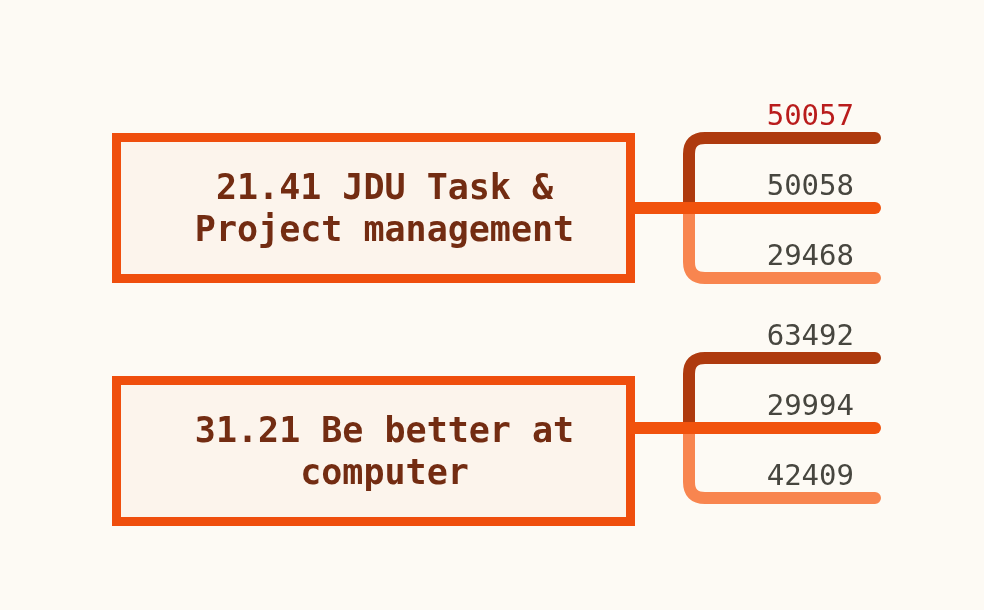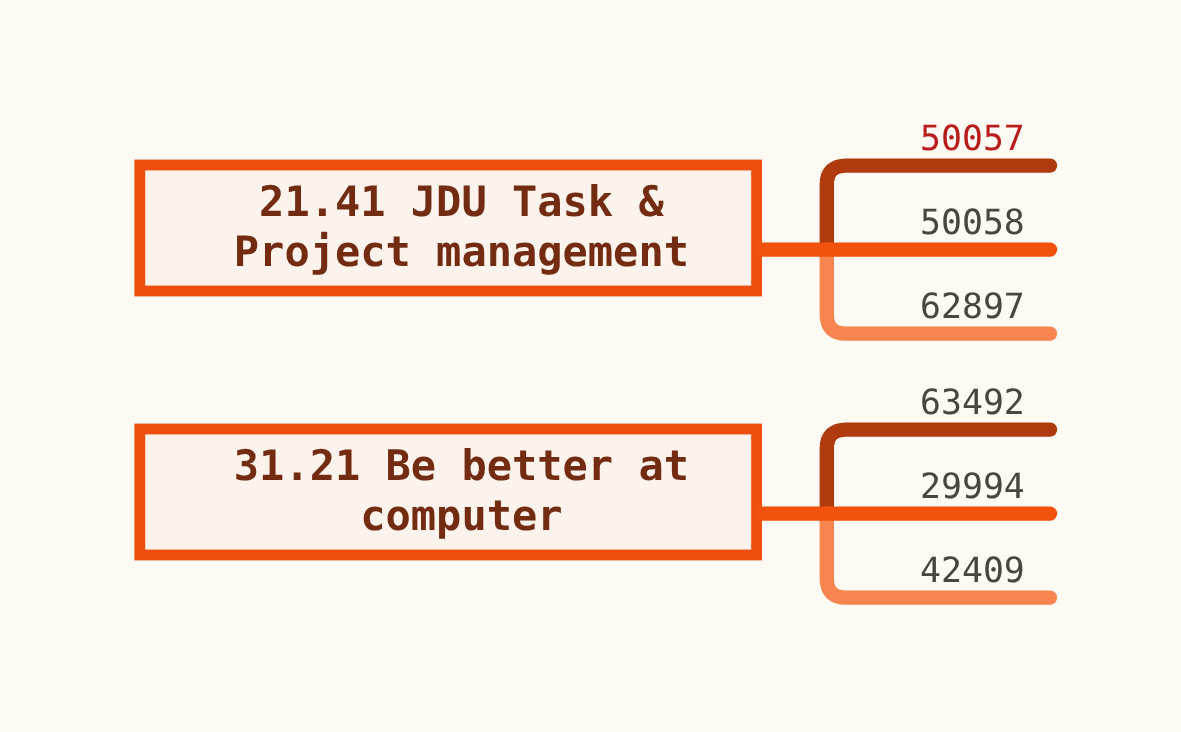--- a/index.html
+++ b/index.html
@@ -11,21 +11,21 @@
     position: relative;
     width: 984px;
     height: 610px;
     background: #FDFAF4;
     overflow: hidden;
   }
   .node-box {
     position: absolute;
     left: 112px;
     width: 523px;
-    height: 114px;
+    height: 150px;
     box-sizing: border-box;
     border: 9px solid #EF4E0D;
     background: #FCF4EC;
     display: flex;
     align-items: center;
     justify-content: center;
     padding-left: 22px;
   }
   .node-box.g0 { top: 133px; }
   .node-box.g1 { top: 353px; }
@@ -80,23 +80,23 @@
   </div>
 
   <svg class="connector g0" width="260" height="160" viewBox="0 0 260 160">
     <path class="branch-path" stroke="#AE3A0E" d="M 59 80 L 59 26 Q 59 10 75 10 L 245 10"></path>
     <path class="branch-path" stroke="#F8854F" d="M 59 80 L 59 134 Q 59 150 75 150 L 245 150"></path>
     <path class="branch-path" stroke="#F1520D" d="M 0 80 L 245 80"></path>
   </svg>
 
   <div class="branch-label b0-0" style="color: #b91c1c;">50057</div>
   <div class="branch-label b0-1" style="color: rgb(71, 70, 63);">50058</div>
-  <div class="branch-label b0-2" style="color: rgb(71, 70, 63);">62897</div>
+  <div class="branch-label b0-2" style="color: rgb(71, 70, 63);">29468</div>
 
-  <div class="node-box g1" style="border-color: rgb(239, 78, 13); background-color: rgb(252, 244, 236);">
+  <div class="node-box g1" style="border-color: rgb(239, 78, 13); background-color: rgb(252, 244, 236); margin-top: 23px;">
     <div class="node-title" style="color: rgb(115, 44, 18);">31.21 Be better at computer</div>
   </div>
 
   <svg class="connector g1" width="260" height="160" viewBox="0 0 260 160">
     <path class="branch-path" stroke="#AE3A0E" d="M 59 80 L 59 26 Q 59 10 75 10 L 245 10"></path>
     <path class="branch-path" stroke="#F8854F" d="M 59 80 L 59 134 Q 59 150 75 150 L 245 150"></path>
     <path class="branch-path" stroke="#F1520D" d="M 0 80 L 245 80"></path>
   </svg>
 
   <div class="branch-label b1-0" style="color: rgb(71, 70, 63);">63492</div>

